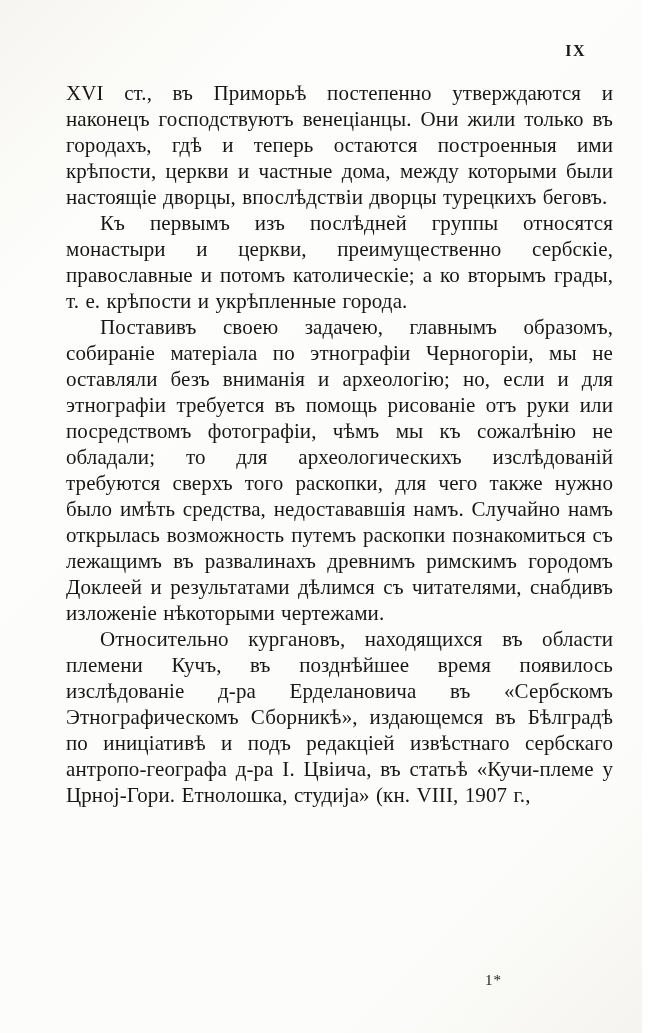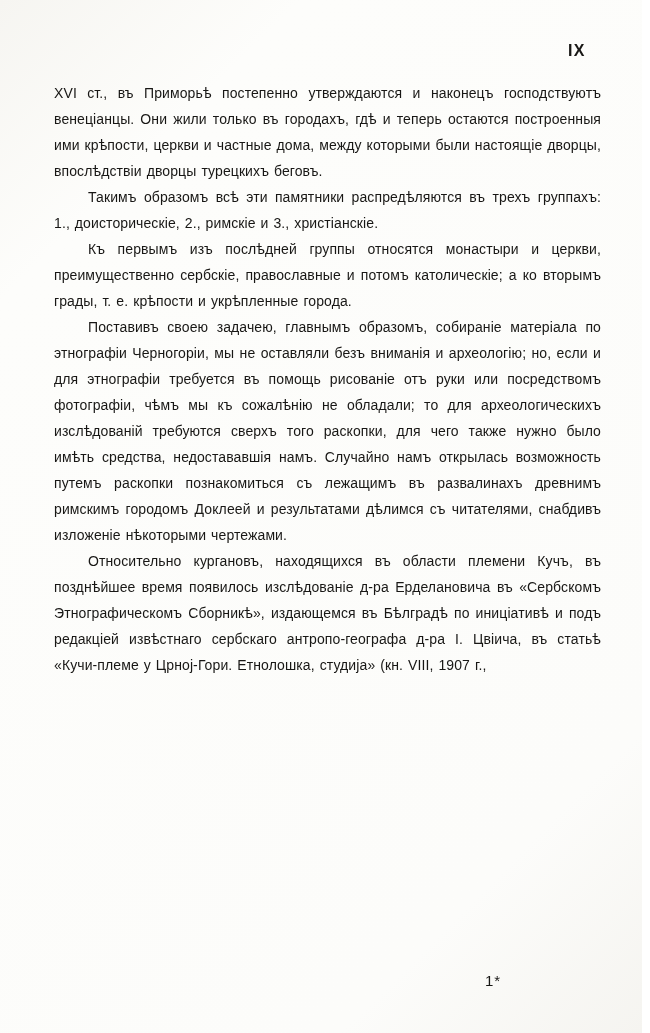--- a/index.html
+++ b/index.html
@@ -7,37 +7,37 @@
     padding: 0;
     background: #ffffff;
   }
   .page {
     position: relative;
     width: 642px;
     height: 1033px;
     margin: 0;
     background: linear-gradient(135deg, #f6f5f1 0%, #fdfdfb 18%, #fcfcfa 82%, #f5f4f0 100%);
     overflow: hidden;
-    font-family: Liberation Sans, sans-serif;
+    font-family: Liberation Serif, serif;
     color: #181715;
   }
   .page-number {
     position: absolute;
     top: 42px;
     right: 56px;
     font-size: 16px;
     font-weight: bold;
     letter-spacing: 1.5px;
   }
   .text-block {
     position: absolute;
-    left: 54px;
+    left: 66px;
     top: 80px;
     width: 547px;
-    font-size: 14px;
+    font-size: 21px;
     line-height: 26px;
     text-align: justify;
     font-weight: 500;
     word-spacing: 1px;
     letter-spacing: 0.1px;
   }
   .para {
     margin: 0;
     padding: 0;
     text-indent: 34px;
@@ -56,21 +56,20 @@
 </style>
 </head>
 <body>
 
 <div class="page">
 
   <div class="page-number">IX</div>
 
   <div class="text-block">
     <p class="para no-indent">XVI ст., въ Приморьѣ постепенно утверждаются и наконецъ господствуютъ венеціанцы. Они жили только въ городахъ, гдѣ и теперь остаются построенныя ими крѣпости, церкви и частные дома, между которыми были настоящіе дворцы, впослѣдствіи дворцы турецкихъ беговъ.</p>
-    <p class="para">Такимъ образомъ всѣ эти памятники распредѣляются въ трехъ группахъ: 1., доисторическіе, 2., римскіе и 3., христіанскіе.</p>
     <p class="para">Къ первымъ изъ послѣдней группы относятся монастыри и церкви, преимущественно сербскіе, православные и потомъ католическіе; а ко вторымъ грады, т. е. крѣпости и укрѣпленные города.</p>
     <p class="para">Поставивъ своею задачею, главнымъ образомъ, собираніе матеріала по этнографіи Черногоріи, мы не оставляли безъ вниманія и археологію; но, если и для этнографіи требуется въ помощь рисованіе отъ руки или посредствомъ фотографіи, чѣмъ мы къ сожалѣнію не обладали; то для археологическихъ изслѣдованій требуются сверхъ того раскопки, для чего также нужно было имѣть средства, недостававшія намъ. Случайно намъ открылась возможность путемъ раскопки познакомиться съ лежащимъ въ развалинахъ древнимъ римскимъ городомъ Доклеей и результатами дѣлимся съ читателями, снабдивъ изложеніе нѣкоторыми чертежами.</p>
     <p class="para">Относительно кургановъ, находящихся въ области племени Кучъ, въ позднѣйшее время появилось изслѣдованіе д-ра Ерделановича въ «Сербскомъ Этнографическомъ Сборникѣ», издающемся въ Бѣлградѣ по иниціативѣ и подъ редакціей извѣстнаго сербскаго антропо-географа д-ра І. Цвіича, въ статьѣ «Кучи-племе у Црној-Гори. Етнолошка, студија» (кн. VIII, 1907 г.,</p>
   </div>
 
   <div class="signature-mark">1*</div>
 
 </div>
 
 </body></html>

